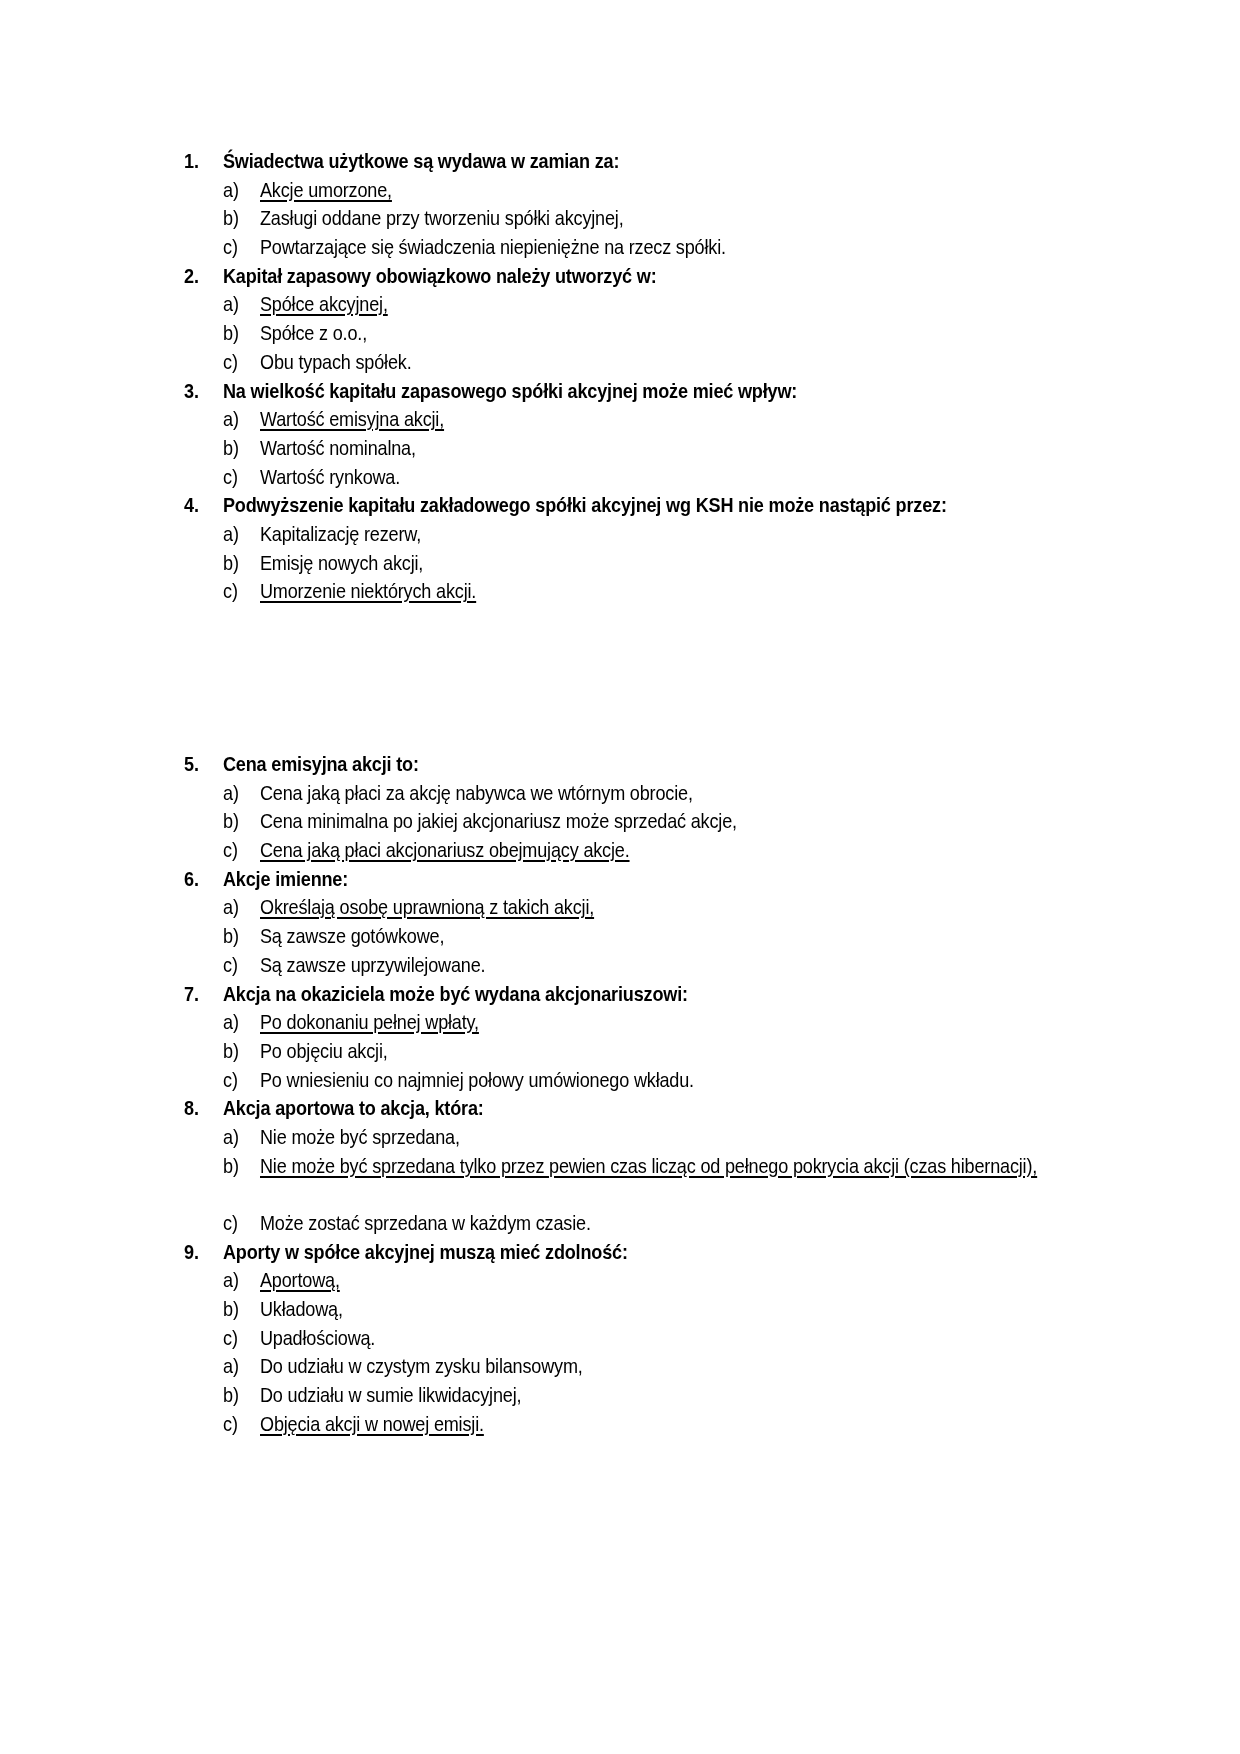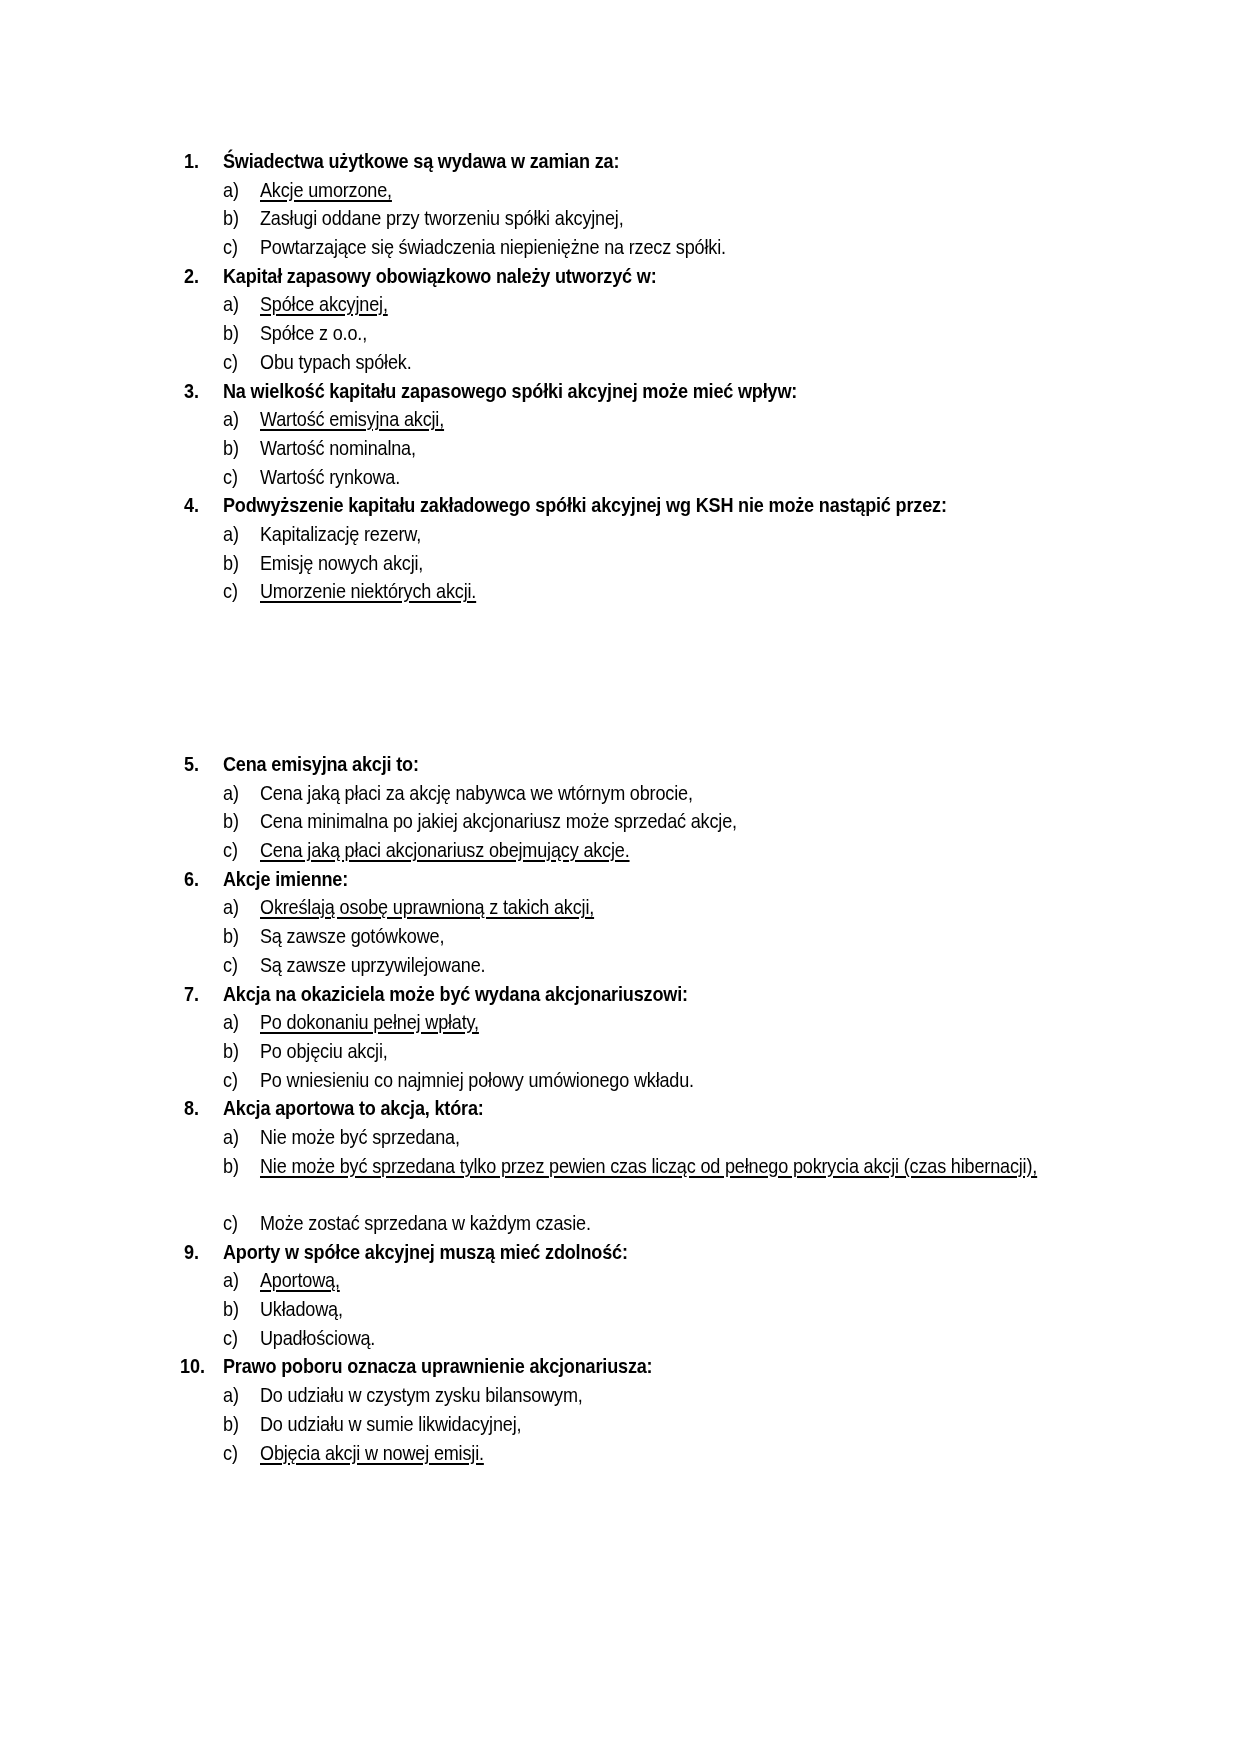--- a/index.html
+++ b/index.html
@@ -175,24 +175,20 @@
     </div>
     <div class="opt">
       <span class="lbl">b)</span>
       <span class="otxt">Układową,</span>
     </div>
     <div class="opt">
       <span class="lbl">c)</span>
       <span class="otxt">Upadłościową.</span>
     </div>
 
-    <div class="q">
-      <span class="num" style="left:180px;">10.</span>
-      <span class="txt">Prawo poboru oznacza uprawnienie akcjonariusza:</span>
-    </div>
     <div class="opt">
       <span class="lbl">a)</span>
       <span class="otxt">Do udziału w czystym zysku bilansowym,</span>
     </div>
     <div class="opt">
       <span class="lbl">b)</span>
       <span class="otxt">Do udziału w sumie likwidacyjnej,</span>
     </div>
     <div class="opt correct">
       <span class="lbl">c)</span>

